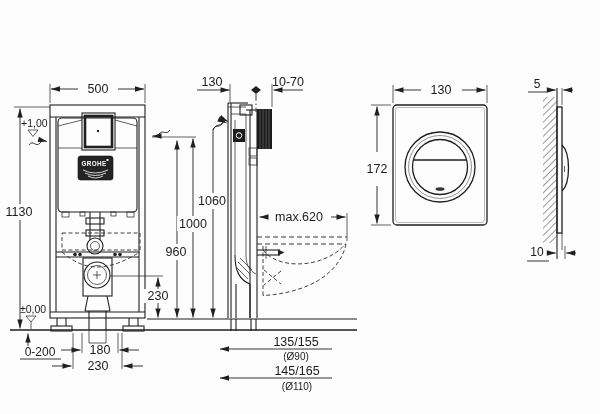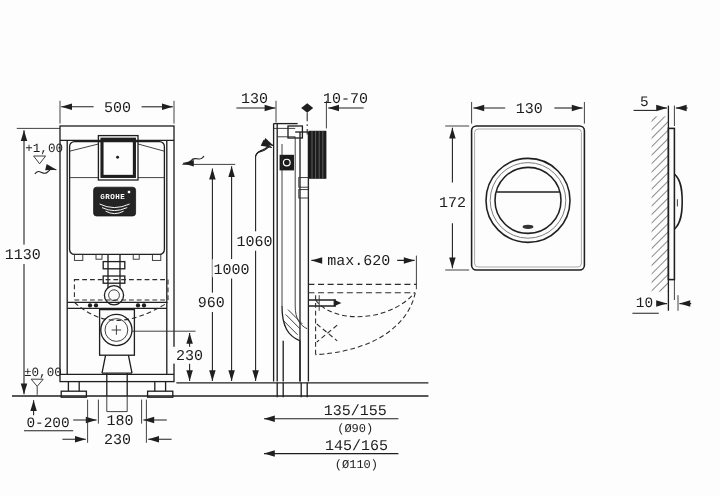--- a/index.html
+++ b/index.html
@@ -1,17 +1,17 @@
 <!DOCTYPE html>
 <html><head>
 <meta charset="utf-8">
 <style>
   html,body{margin:0;padding:0;background:#fff;}
   .stage{position:relative;width:600px;height:414px;background:#fdfdfd;overflow:hidden;
-         font-family:Liberation Mono, monospace;}
+         font-family:Liberation Sans, sans-serif;}
   svg{display:block;}
   .lin{stroke:#1f1f1f;stroke-width:1.1;fill:none;}
   .med{stroke:#1f1f1f;stroke-width:1.3;fill:none;}
   .thin{stroke:#2c2c2c;stroke-width:0.75;fill:none;}
   .dim{stroke:#1f1f1f;stroke-width:0.9;fill:none;}
   .dsh{stroke:#2c2c2c;stroke-width:0.95;fill:none;stroke-dasharray:5 3;}
   .dsh2{stroke:#2c2c2c;stroke-width:0.9;fill:none;stroke-dasharray:4 2.5;}
   .ddot{stroke:#2c2c2c;stroke-width:0.9;fill:none;stroke-dasharray:7 2.5 1.5 2.5;}
   .txt{fill:#1c1c1c;font-size:12.5px;}
   .txtm{fill:#1c1c1c;font-size:12px;}

